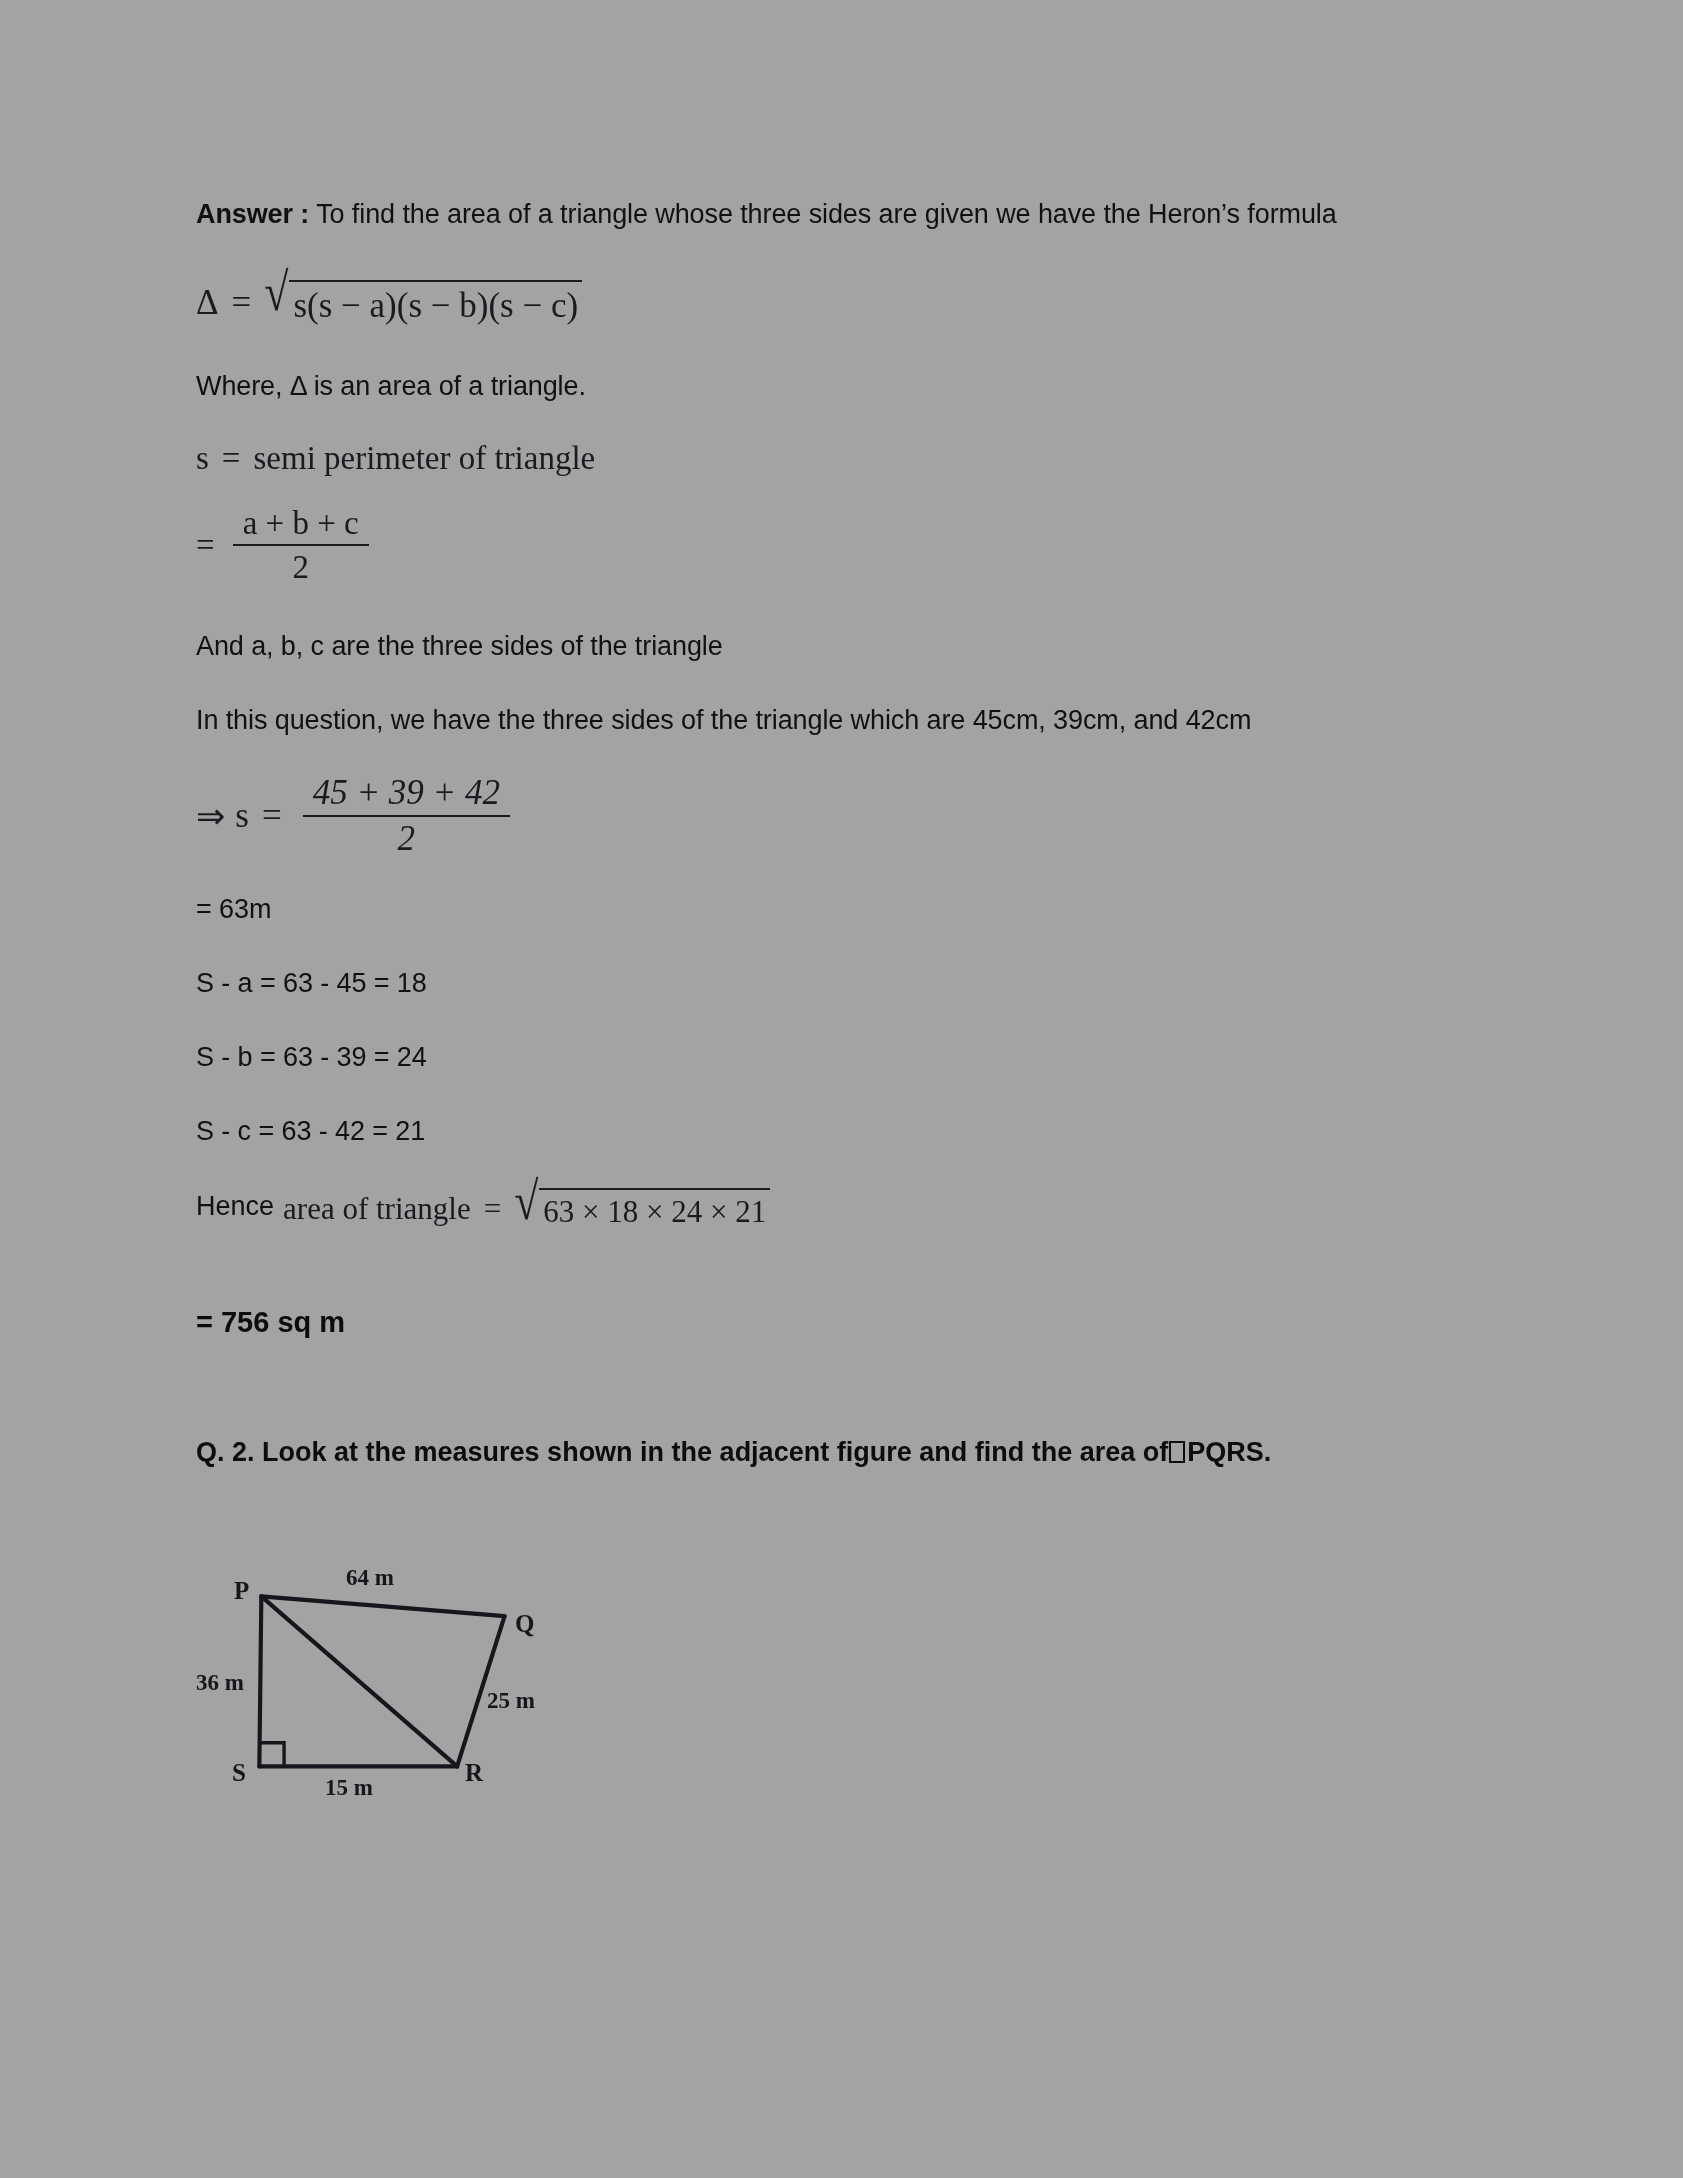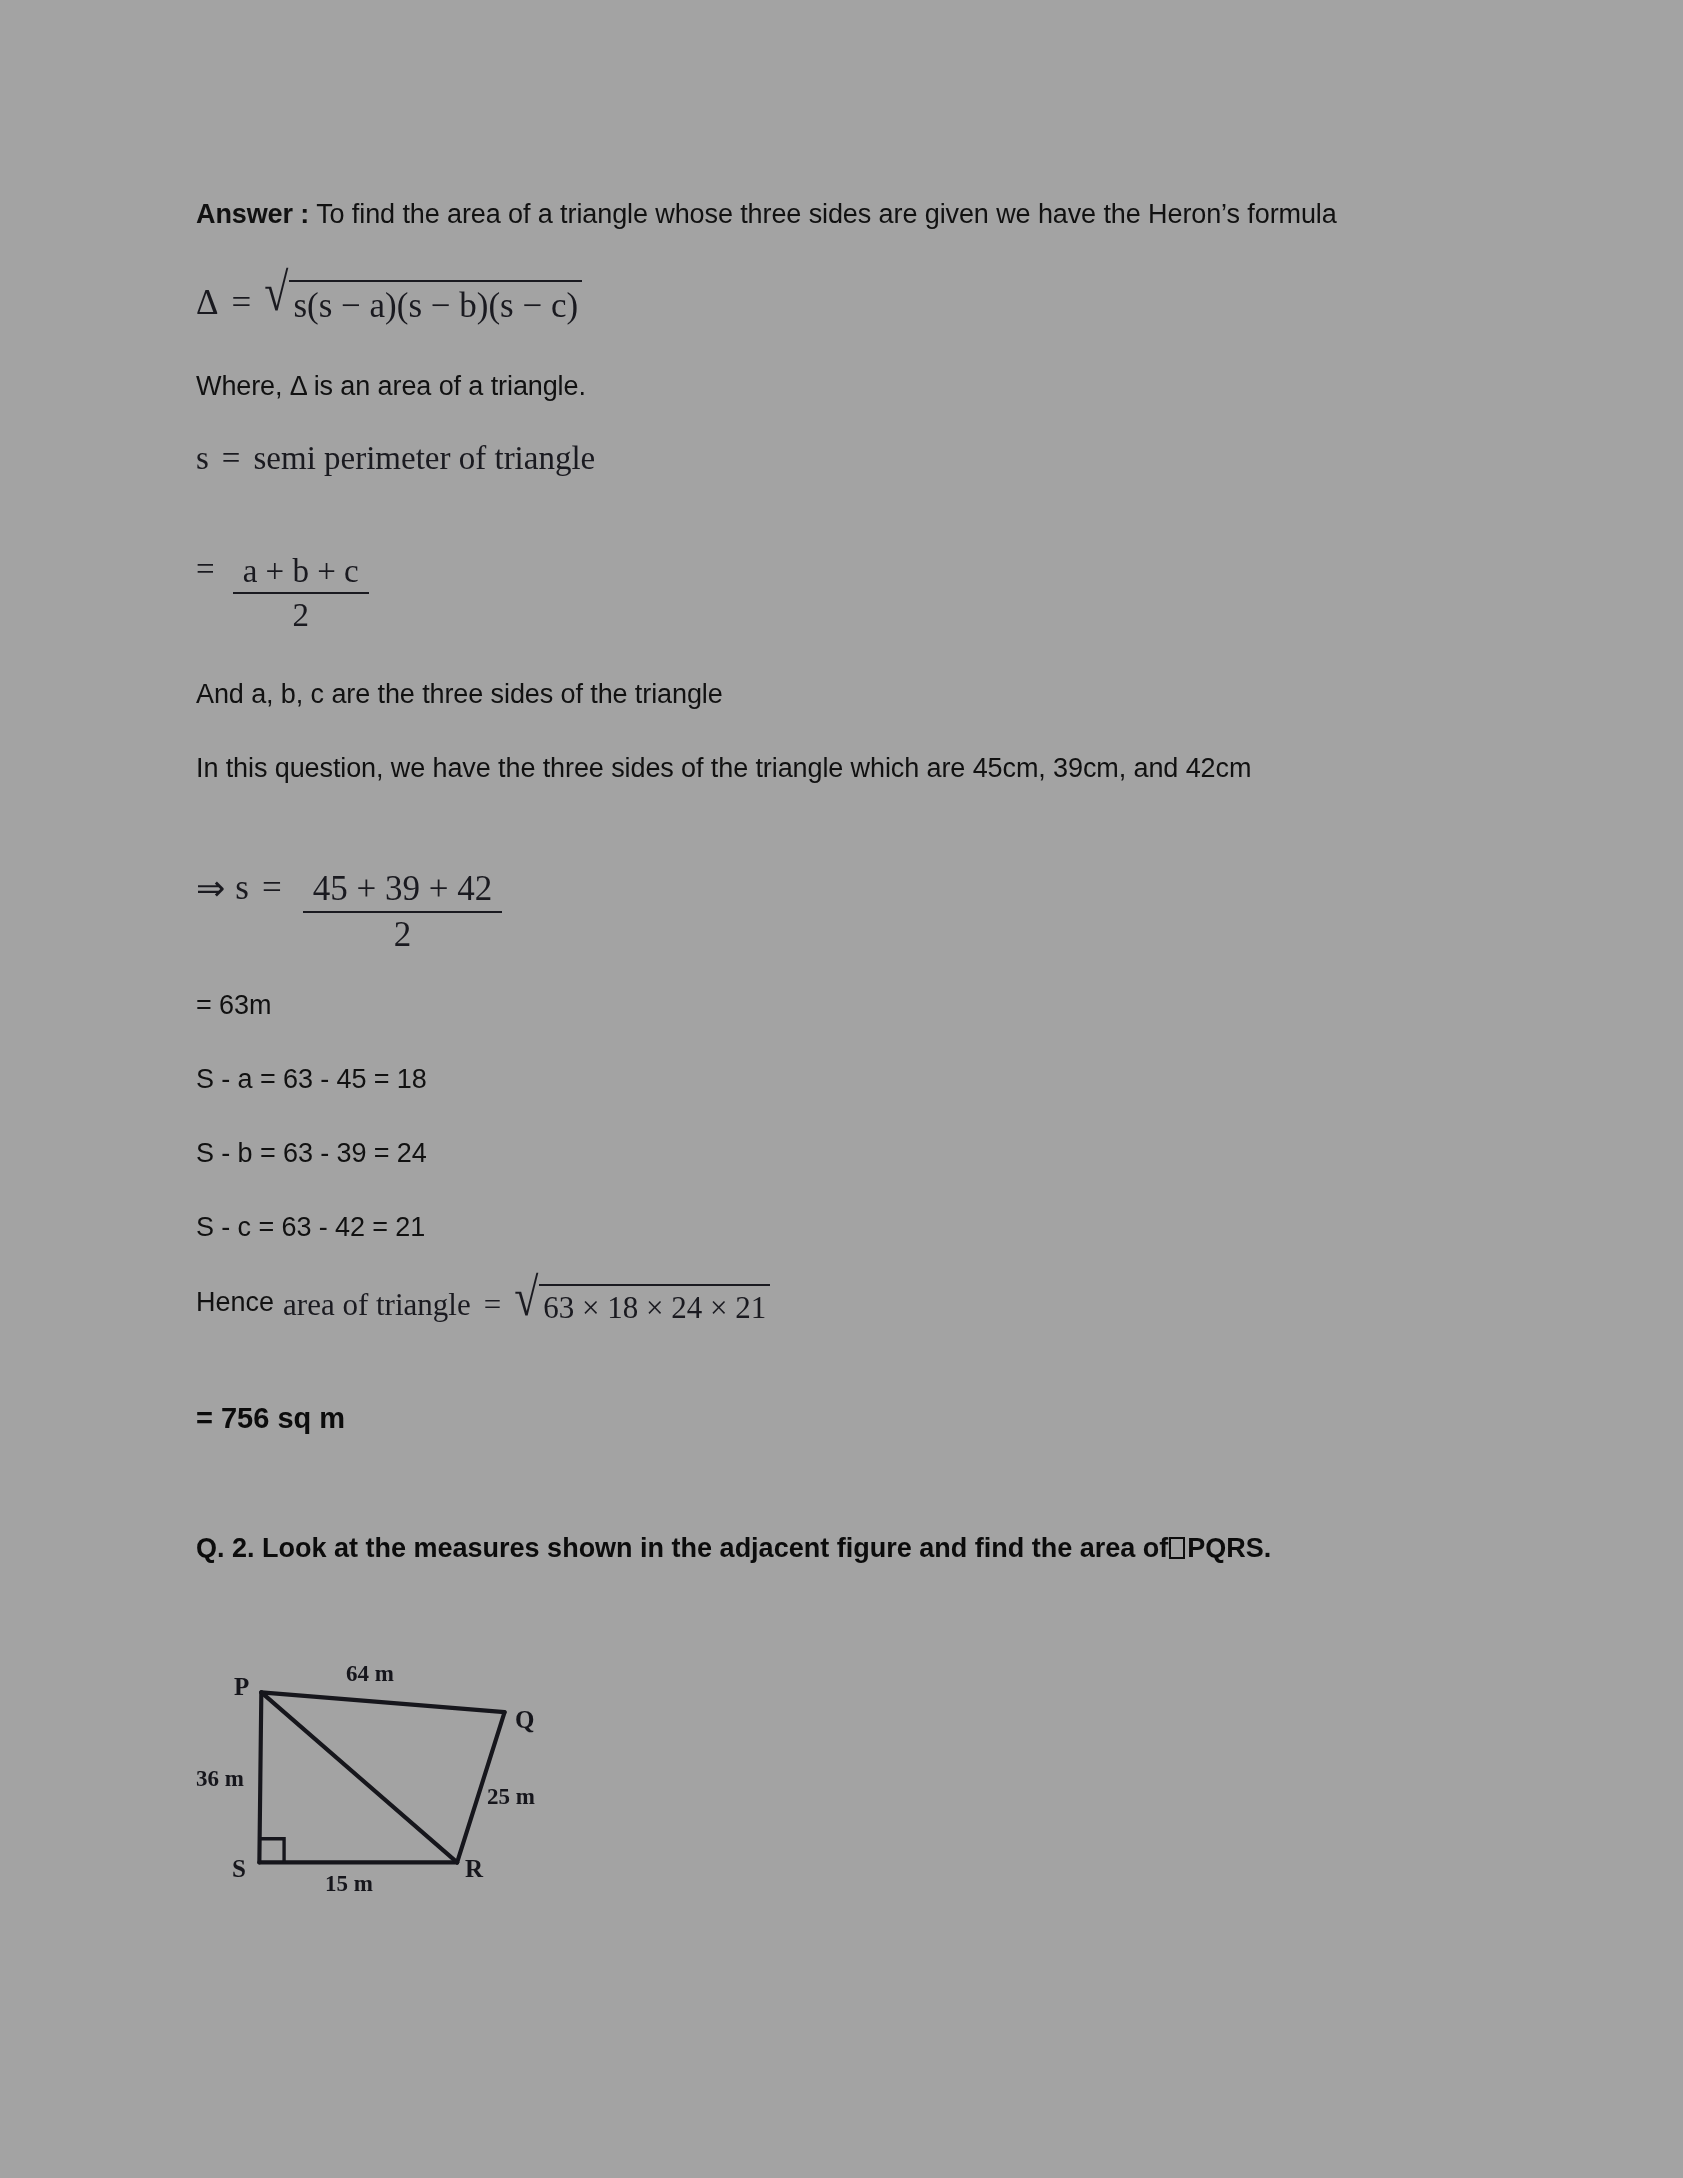--- a/index.html
+++ b/index.html
@@ -82,21 +82,20 @@
     white-space: nowrap;
   }
 
   
   .frac {
     display: inline-flex;
     flex-direction: column;
     align-items: center;
     vertical-align: middle;
     line-height: 1.1;
-    margin-top: 48px;
   }
   .frac .num {
     padding: 0 10px 3px 10px;
     white-space: nowrap;
   }
   .frac .den {
     border-top: 2.4px solid #1a1a20;
     padding: 3px 10px 0 10px;
     width: 100%;
     box-sizing: border-box;
@@ -217,21 +216,21 @@
     <div class="spacer-34"></div>
 
     <p class="para" style="width:1233px;">In this question, we have the three sides of the triangle which are 45cm, 39cm, and 42cm</p>
 
     <div class="spacer-34"></div>
 
     <div class="math math-lg">
       <span class="msym">⇒</span>
       <span class="msym" style="margin-left:10px;">s</span>
       <span class="msym meq">=</span>
-      <span class="frac" style="margin-left:8px;">
+      <span class="frac" style="margin-left:8px;font-style:italic;">
         <span class="num">45 + 39 + 42</span>
         <span class="den">2</span>
       </span>
     </div>
 
     <div class="spacer-30"></div>
 
     <p class="para">= 63m</p>
 
     <div class="spacer-34"></div>

